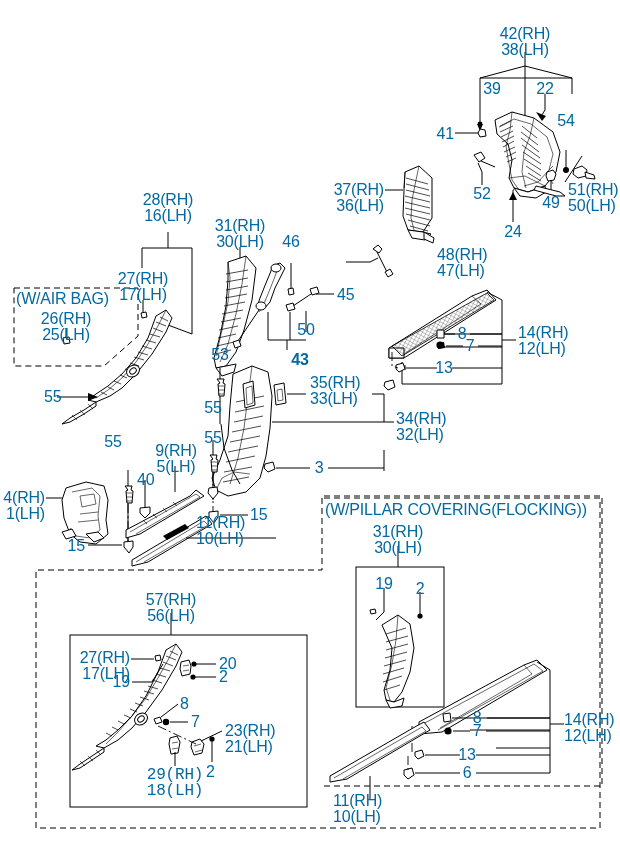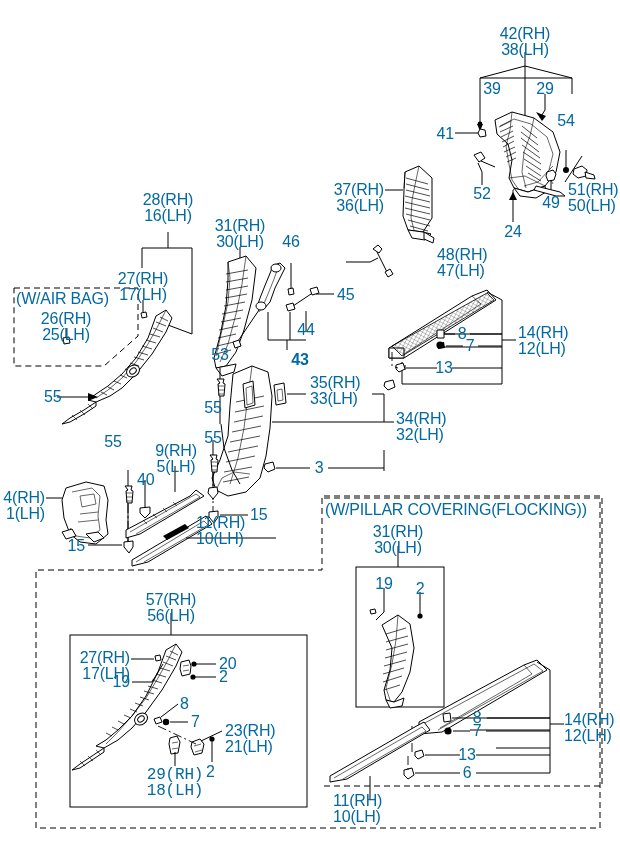--- a/index.html
+++ b/index.html
@@ -407,42 +407,42 @@
     <path class="part" d="M330,776 L413,728 L424,722 L430,730 L347,779 L330,782 Z"></path>
     <path class="thin" d="M334,778 L422,727 L426,731 L343,779"></path>
     <path class="ln" d="M370,776 L370,800"></path>
   </g>
 
 </svg>
 
 <div class="lbl c" style="left:525px;top:26px;">42(RH)
 38(LH)</div>
 <div class="lbl c" style="left:492px;top:81px;">39</div>
-<div class="lbl c" style="left:545px;top:81px;">29</div>
+<div class="lbl c" style="left:545px;top:81px;">22</div>
 <div class="lbl r" style="left:454px;top:126px;">41</div>
 <div class="lbl c" style="left:566px;top:113px;">54</div>
 <div class="lbl c" style="left:482px;top:186px;">52</div>
 <div class="lbl" style="left:568px;top:182px;">51(RH)
 50(LH)</div>
 <div class="lbl c" style="left:513px;top:224px;">24</div>
 <div class="lbl c" style="left:551px;top:195px;">49</div>
 <div class="lbl r" style="left:384px;top:182px;">37(RH)
 36(LH)</div>
 <div class="lbl" style="left:404px;top:247px;margin-left:33px;">48(RH)
 47(LH)</div>
 
 <div class="lbl c" style="left:168px;top:192px;">28(RH)
 16(LH)</div>
 <div class="lbl c" style="left:143px;top:271px;">27(RH)
 17(LH)</div>
 <div class="lbl c" style="left:240px;top:218px;">31(RH)
 30(LH)</div>
 <div class="lbl c" style="left:291px;top:234px;">46</div>
 <div class="lbl" style="left:337px;top:287px;">45</div>
-<div class="lbl c" style="left:306px;top:322px;">44</div>
+<div class="lbl c" style="left:306px;top:322px;">50</div>
 <div class="lbl c" style="left:300px;top:352px;font-weight:bold;">43</div>
 
 <div class="lbl" style="left:16px;top:291px;">(W/AIR BAG)</div>
 <div class="lbl c" style="left:66px;top:311px;">26(RH)
 25(LH)</div>
 
 <div class="lbl" style="left:44px;top:389px;">55</div>
 <div class="lbl c" style="left:113px;top:434px;">55</div>
 <div class="lbl c" style="left:213px;top:400px;">55</div>
 <div class="lbl c" style="left:220px;top:347px;">53</div>

